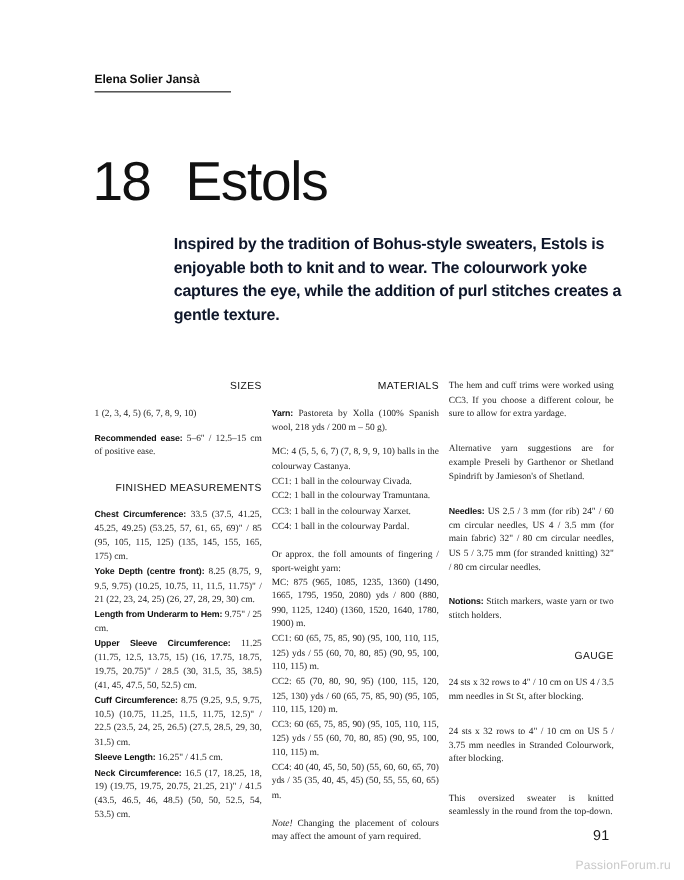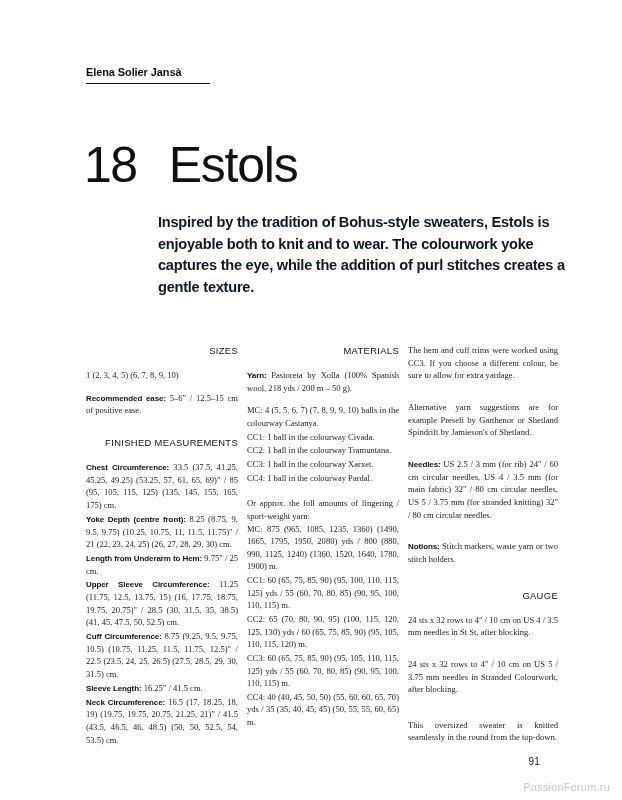--- a/index.html
+++ b/index.html
@@ -127,24 +127,24 @@
     margin: 0 0 0 0;
   }
   .meas-list p + p { margin-top: 1px; }
 
   .gap-sm { height: 9px; }
   .gap-md { height: 13px; }
 
   
   .page-number {
     position: absolute;
-    right: 82px;
+    right: 68px;
     bottom: 33px;
     font-family: "Liberation Sans", sans-serif;
-    font-size: 10px;
+    font-size: 13px;
     color: #1a1a1a;
     letter-spacing: 0.2px;
   }
   .watermark {
     position: absolute;
     right: 12px;
     bottom: 7px;
     font-family: "Liberation Sans", sans-serif;
     font-size: 11px;
     color: #c9c9c9;
@@ -231,20 +231,23 @@
     <div class="meas-list">
       <p>MC: 875 (965, 1085, 1235, 1360) (1490, 1665, 1795, 1950, 2080) yds / 800 (880, 990, 1125, 1240) (1360, 1520, 1640, 1780, 1900) m.</p>
       <p>CC1: 60 (65, 75, 85, 90) (95, 100, 110, 115, 125) yds / 55 (60, 70, 80, 85) (90, 95, 100, 110, 115) m.</p>
       <p>CC2: 65 (70, 80, 90, 95) (100, 115, 120, 125, 130) yds / 60 (65, 75, 85, 90) (95, 105, 110, 115, 120) m.</p>
       <p>CC3: 60 (65, 75, 85, 90) (95, 105, 110, 115, 125) yds / 55 (60, 70, 80, 85) (90, 95, 100, 110, 115) m.</p>
       <p>CC4: 40 (40, 45, 50, 50) (55, 60, 60, 65, 70) yds / 35 (35, 40, 45, 45) (50, 55, 55, 60, 65) m.</p>
     </div>
 
     <div class="gap-md"></div>
 
+    <p class="body tight">
+      <span class="ital">Note!</span><span> Changing the placement of colours may affect the amount of yarn required.</span>
+    </p>
 
   </div>
 
   <div class="col col-3">
 
     <p class="body">The hem and cuff trims were worked using CC3. If you choose a different colour, be sure to allow for extra yardage.</p>
 
     <div class="gap-sm"></div>
 
     <p class="body">Alternative yarn suggestions are for example Preseli by Garthenor or Shetland Spindrift by Jamieson's of Shetland.</p>

